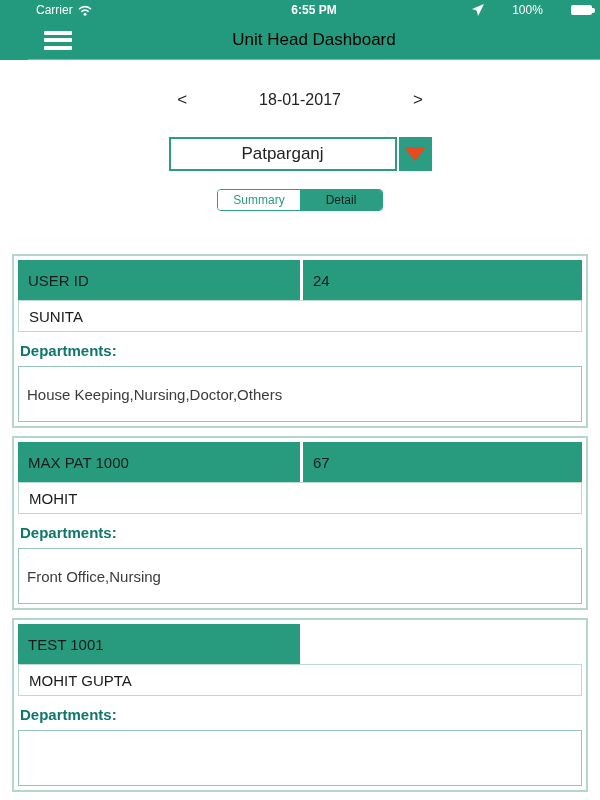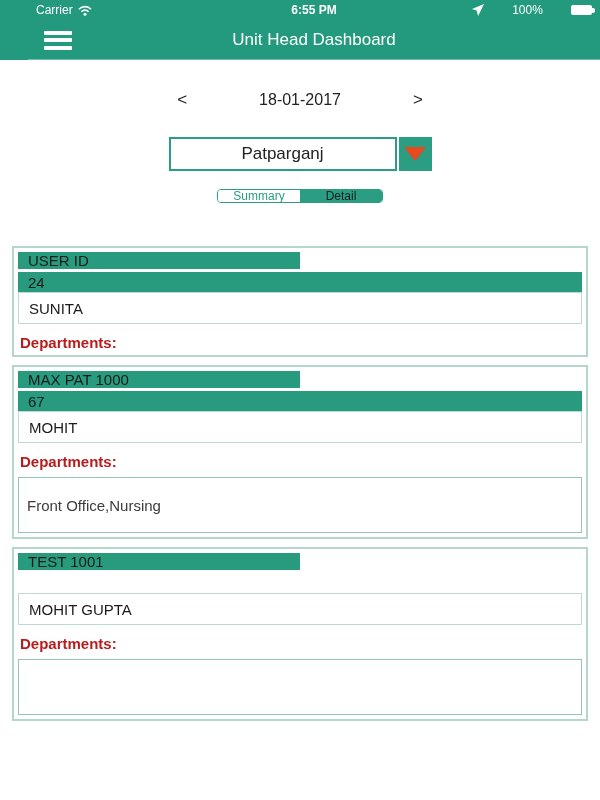--- a/index.html
+++ b/index.html
@@ -17,56 +17,56 @@
   .battery { width:21px; height:10px; background:#fff; border-radius:2px; position:relative; }
   .battery::after { content:""; position:absolute; right:-3px; top:2.5px; width:2.5px; height:5px;
     background:#fff; border-radius:0 2px 2px 0; }
 
   .nav-bar { height:40px; display:flex; align-items:center; position:relative;
     border-bottom:1px solid rgba(255,255,255,.35); }
   .menu-btn { position:absolute; left:16px; top:8px; width:28px; height:24px;
     display:flex; flex-direction:column; justify-content:center; gap:3.5px; cursor:pointer;
     background:none; border:none; }
   .menu-btn span { display:block; height:4px; background:#fff; border-radius:1px; }
-  .nav-title { width:100%; text-align:center; font-size:17px; color:#ffffff; }
+  .nav-title { width:100%; text-align:center; font-size:17px; color:#000000; }
 
   
   .date-row { margin-top:30px; display:flex; justify-content:center; align-items:center;
     gap:72px; font-size:16px; color:#222; }
   .date-arrow { background:none; border:none; font-size:17px; color:#222; cursor:pointer;
     font-family:inherit; }
 
   
   .dropdown { margin:27px auto 0; width:263px; height:34px; display:flex; cursor:pointer; }
   .dropdown-value { flex:1; border:2px solid #2a9d82; background:#fff; display:flex;
     align-items:center; justify-content:center; font-size:17px; color:#222; }
   .dropdown-btn { width:33px; background:#2a9d82; display:flex; align-items:center;
     justify-content:center; margin-left:2px; }
   .tri-down { width:0; height:0; border-left:11px solid transparent;
     border-right:11px solid transparent; border-top:14px solid #e8491f; }
 
   
-  .segmented { margin:18px auto 0; width:166px; height:14px; display:flex;
+  .segmented { margin:18px auto 0; width:166px; height:22px; display:flex;
     border:1px solid #2a9d82; border-radius:4px; overflow:hidden; }
   .seg-btn { flex:1; display:flex; align-items:center; justify-content:center;
     font-size:12px; cursor:pointer; border:none; background:#fff; color:#2a9d82;
     font-family:inherit; }
   .seg-btn.selected { background:#2a9d82; color:#16211d; }
 
   
   .cards { margin:43px 12px 0; }
   .card { border:2px solid #b5d6cd; padding:4px; margin-bottom:8px; background:#fff; }
-  .card-head { display:flex; gap:3px; height:40px;flex-direction:column; }
+  .card-head { display:flex; gap:3px; height:40px; }
   .head-cell { background:#289b7e; display:flex; align-items:center; padding-left:10px;
     font-size:15px; color:#1b1b1b; }
   .head-cell.left { width:282px; }
   .head-cell.right { flex:1; }
   .name-row { height:32px; border:1px solid #bcdad2; display:flex; align-items:center;
     padding-left:10px; font-size:15px; color:#1b1b1b; }
-  .dept-label { margin:10px 0 0 2px; font-size:15px; font-weight:bold; color:#b91c1c; }
+  .dept-label { margin:10px 0 0 2px; font-size:15px; font-weight:bold; color:#0f766e; }
   .dept-box { margin-top:7px; height:56px; border:1px solid #96c4b8; display:flex;
     align-items:center; padding-left:8px; font-size:15px; color:#3c3c3c; }
 </style>
 </head>
 <body>
 
 <div class="app-header">
   <div class="status-bar">
     <div class="sb-left">
       <span>Carrier</span>
@@ -120,20 +120,21 @@
 
 <div class="cards">
 
   <div class="card">
     <div class="card-head">
       <div class="head-cell left">USER ID</div>
       <div class="head-cell right">24</div>
     </div>
     <div class="name-row">SUNITA</div>
     <div class="dept-label">Departments:</div>
+    <div class="dept-box">House Keeping,Nursing,Doctor,Others</div>
   </div>
 
   <div class="card">
     <div class="card-head">
       <div class="head-cell left">MAX PAT 1000</div>
       <div class="head-cell right">67</div>
     </div>
     <div class="name-row">MOHIT</div>
     <div class="dept-label">Departments:</div>
     <div class="dept-box">Front Office,Nursing</div>

